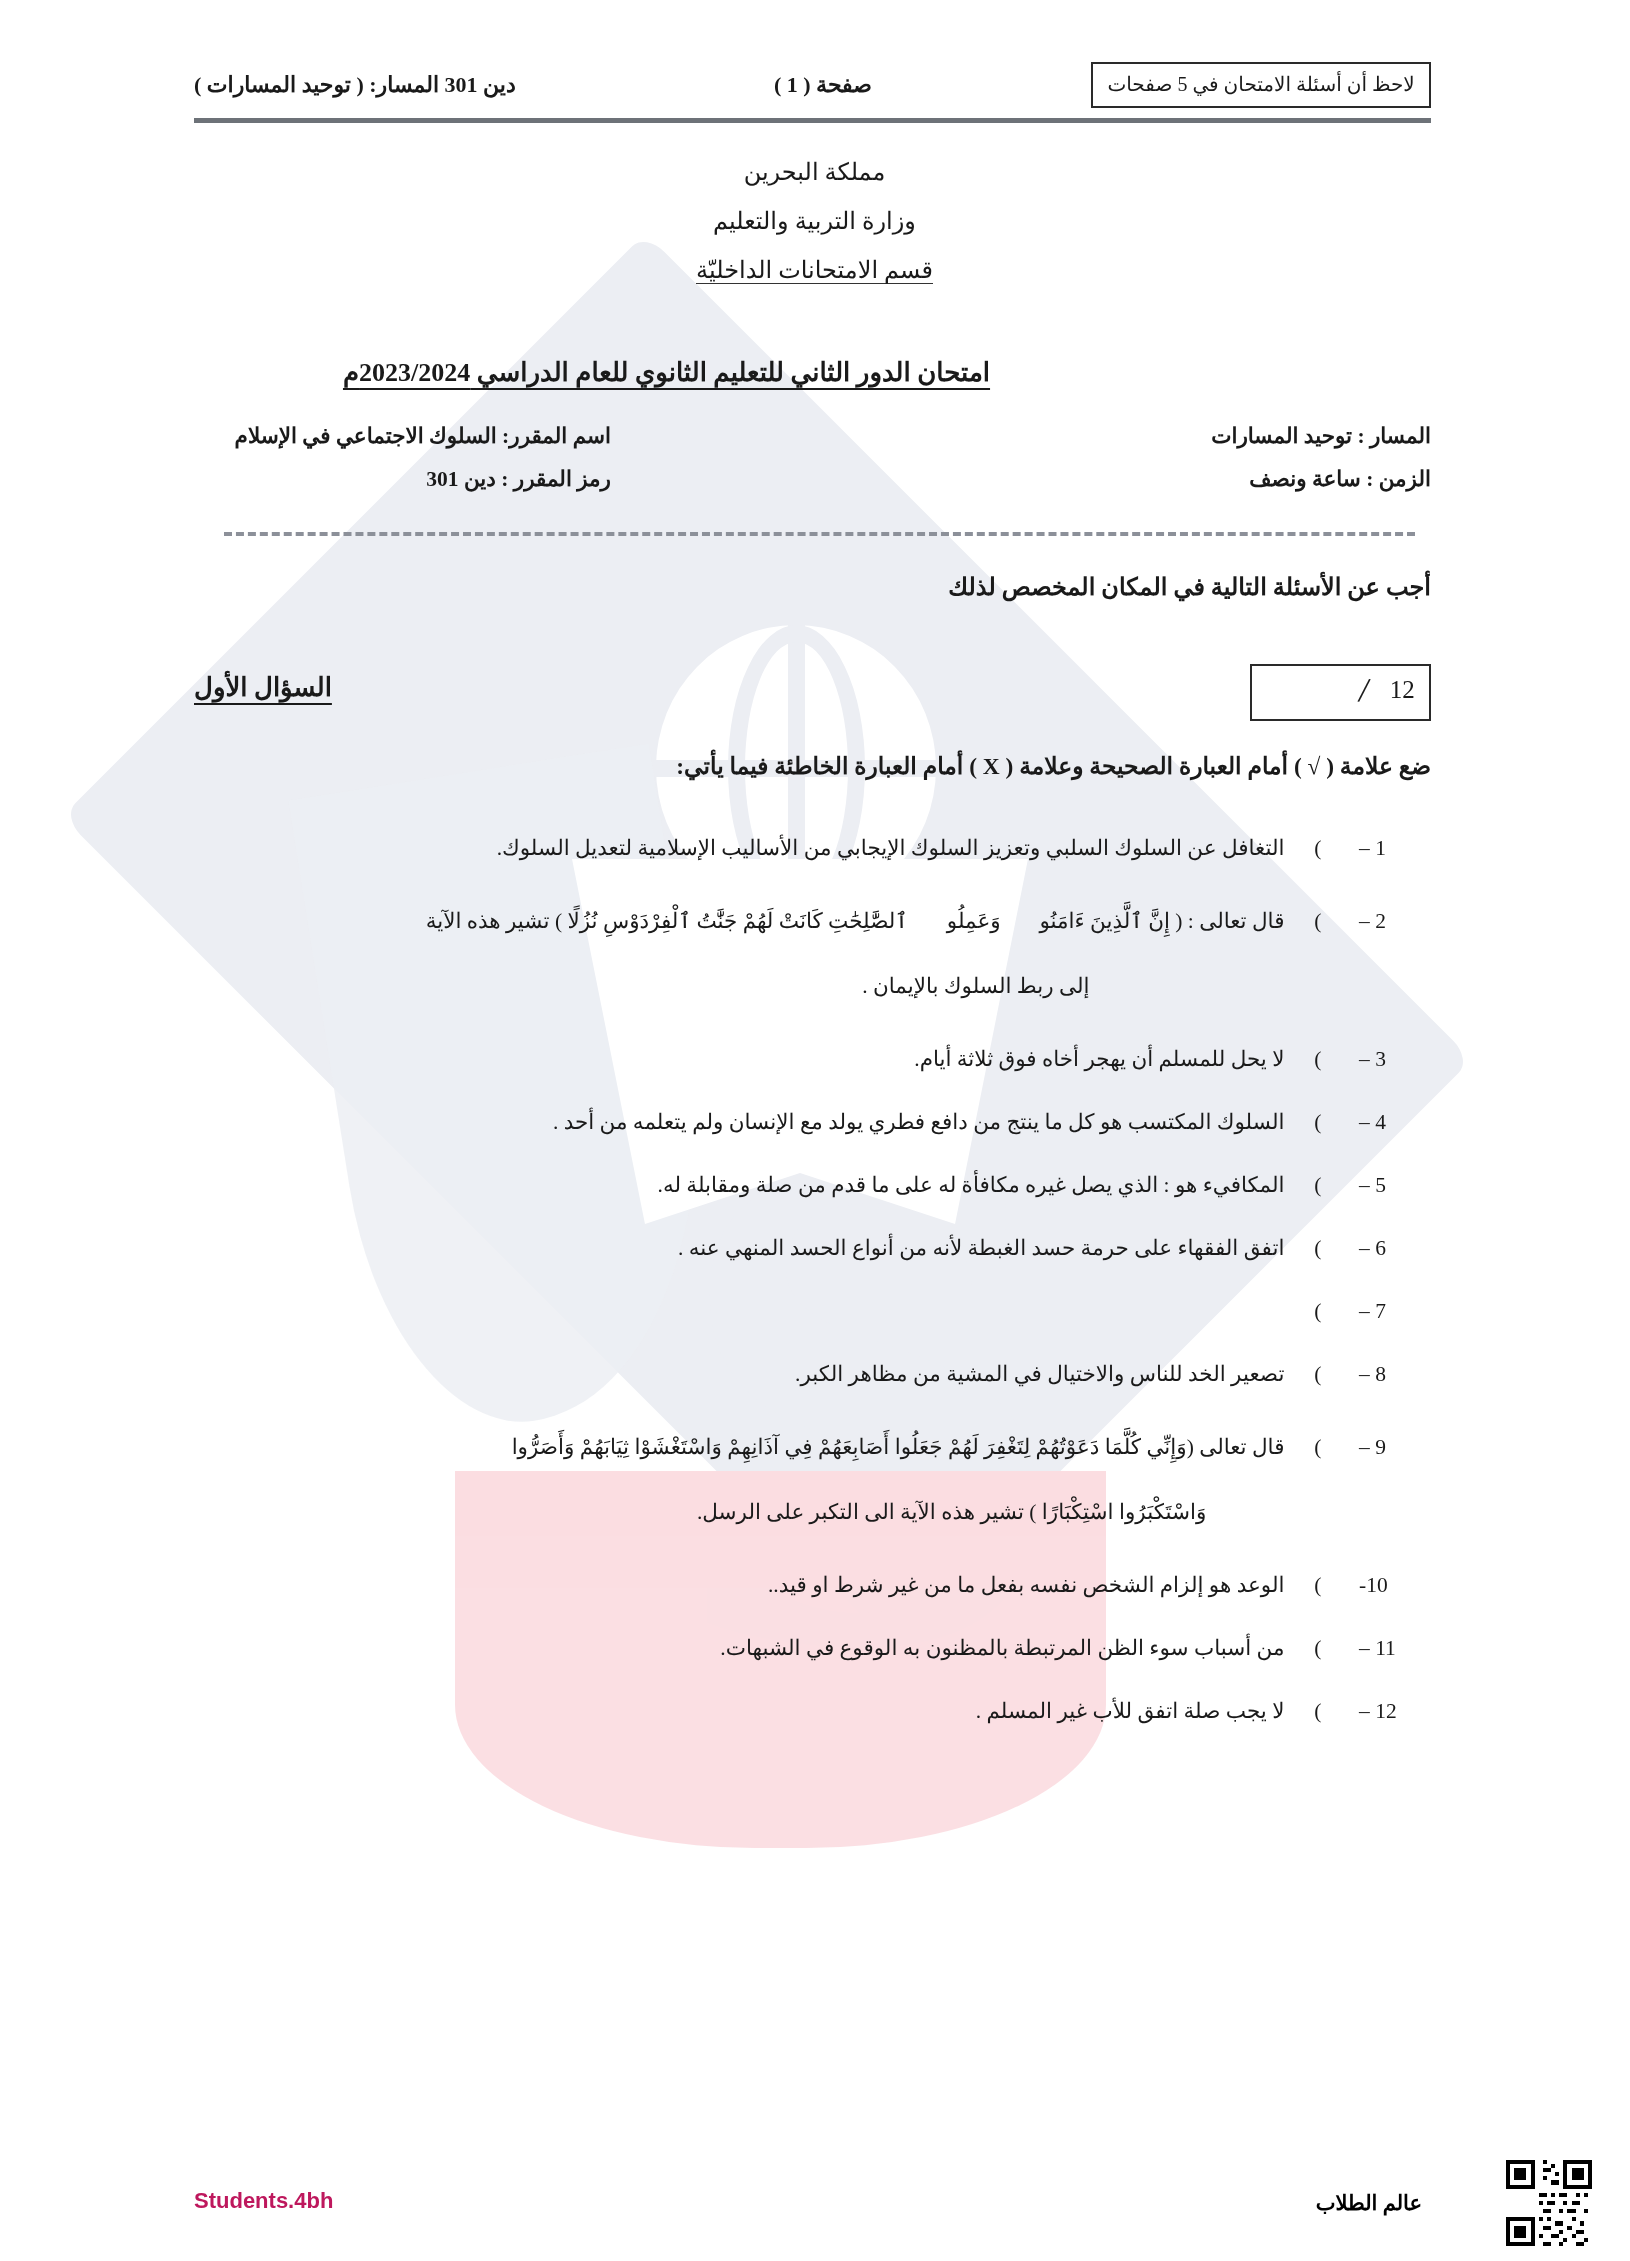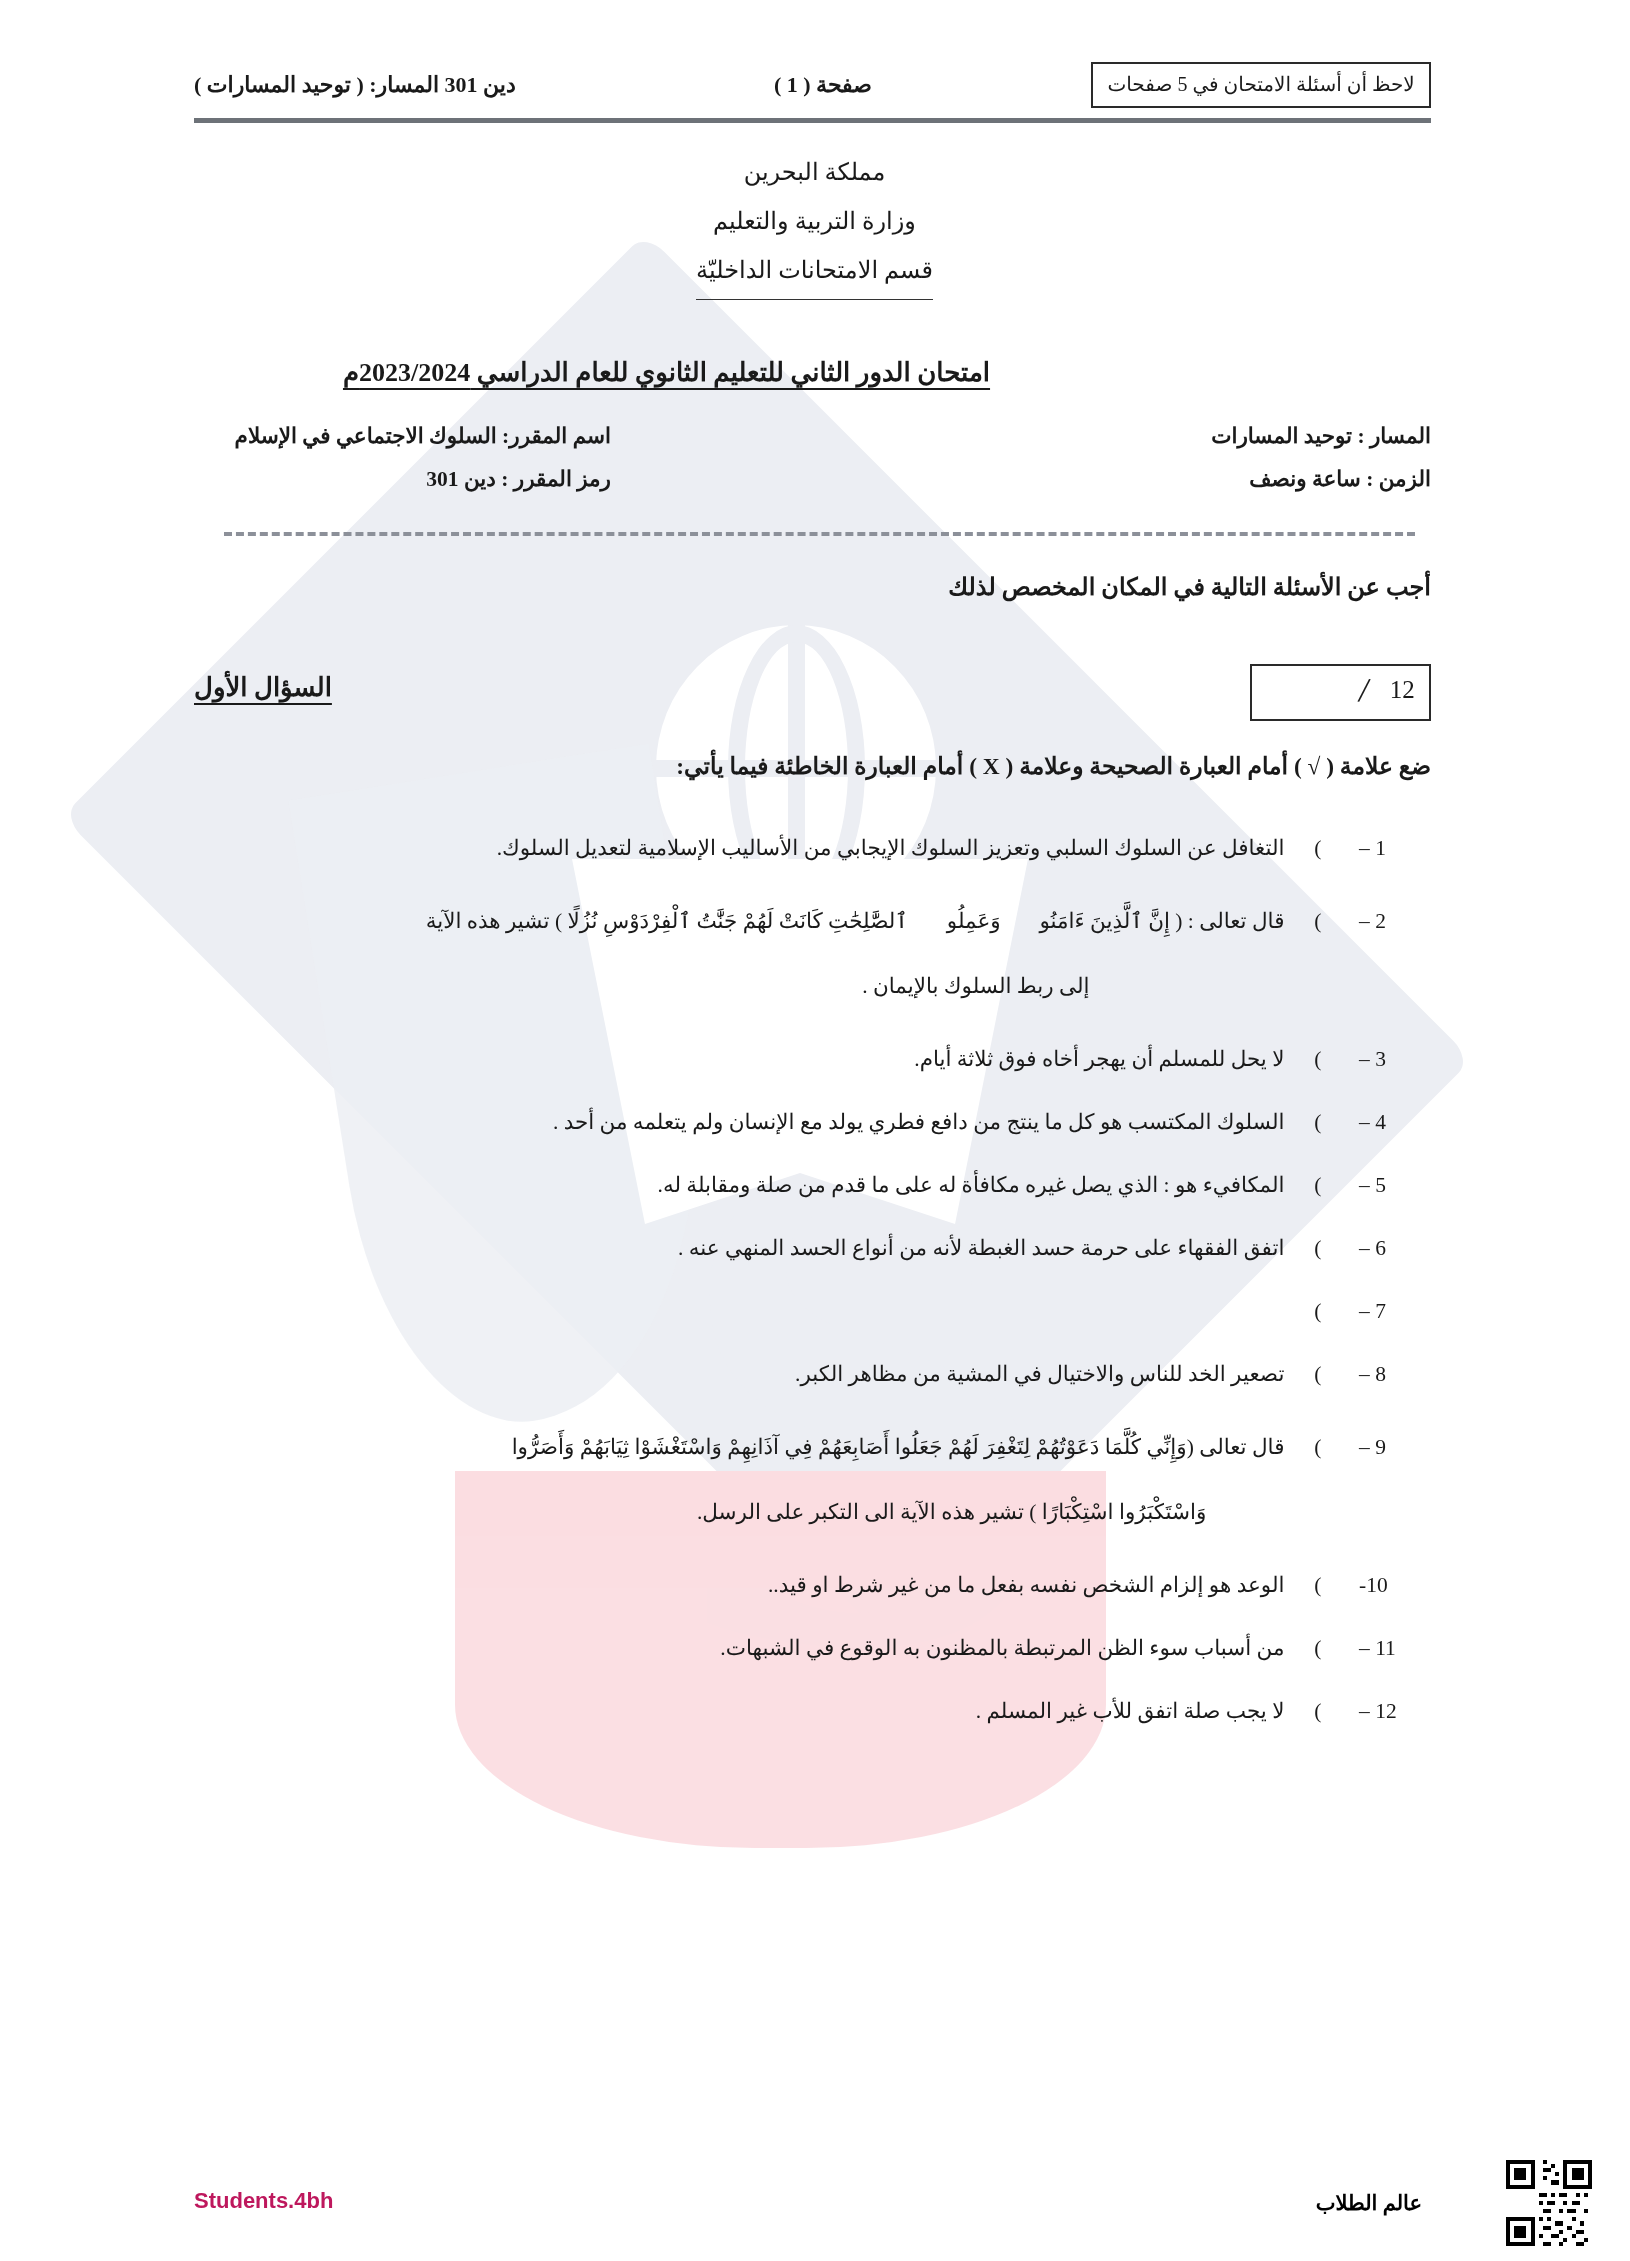--- a/index.html
+++ b/index.html
@@ -175,21 +175,21 @@
   .ministry {
     position: absolute;
     top: 148px;
     left: 0;
     width: 1631px;
     text-align: center;
     font-size: 24px;
     line-height: 49px;
     font-weight: 500;
   }
-  .ministry .u { border-bottom: 1.3px solid #333; padding-bottom: 16px; }
+  .ministry .u { border-bottom: 1.3px solid #333; padding-bottom: 0; }
 
   
   .exam-title {
     position: absolute;
     top: 357px;
     left: 0;
     width: 1335px;
     text-align: center;
     font-size: 26px;
     font-weight: bold;

